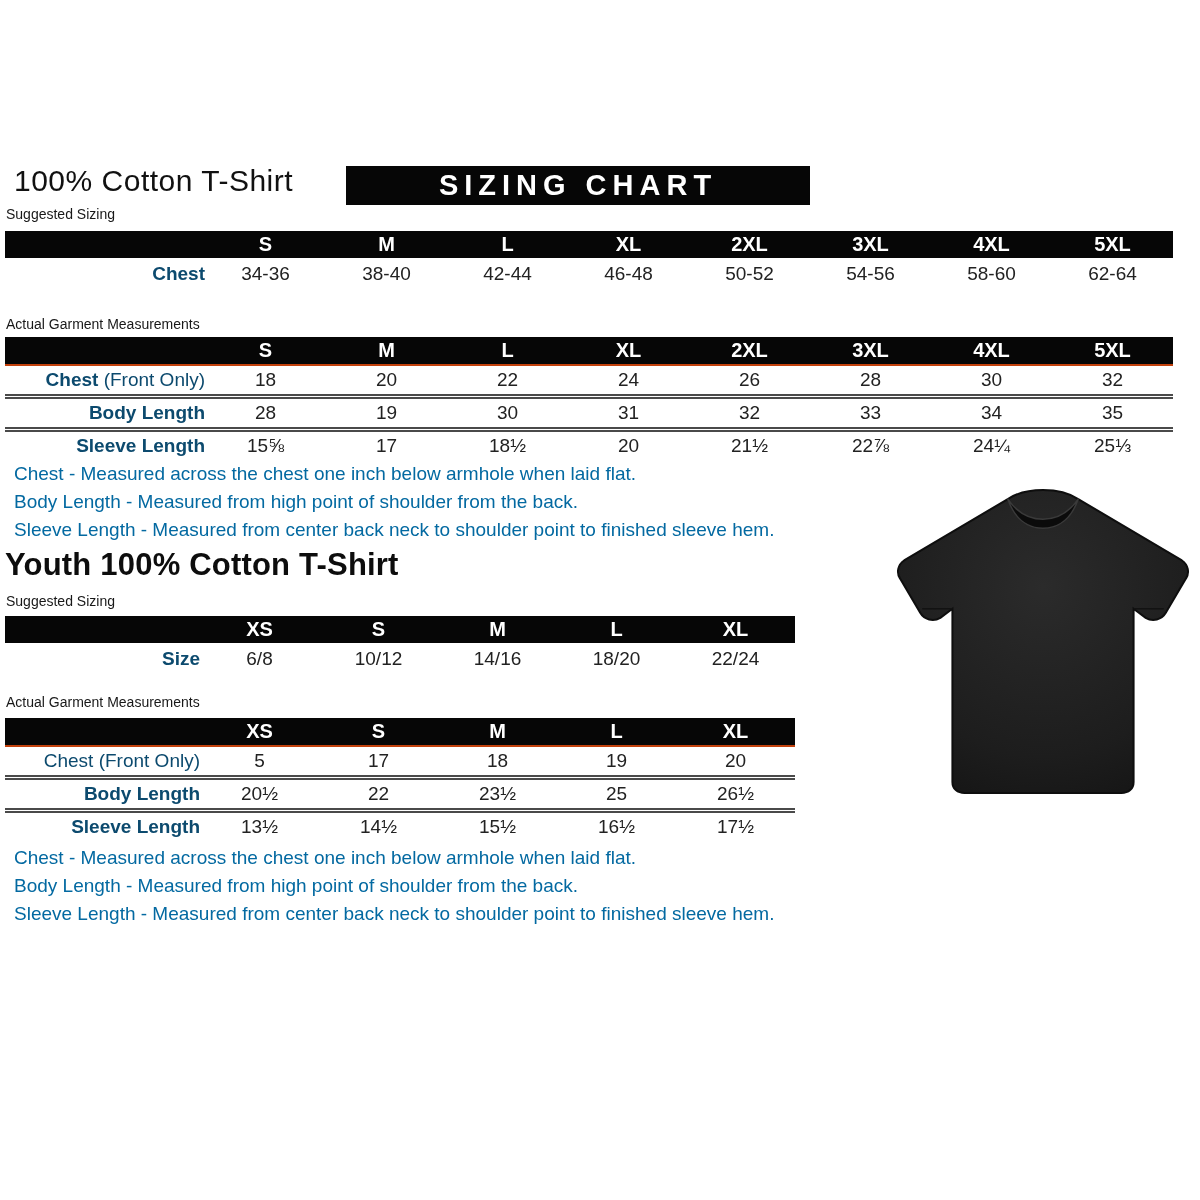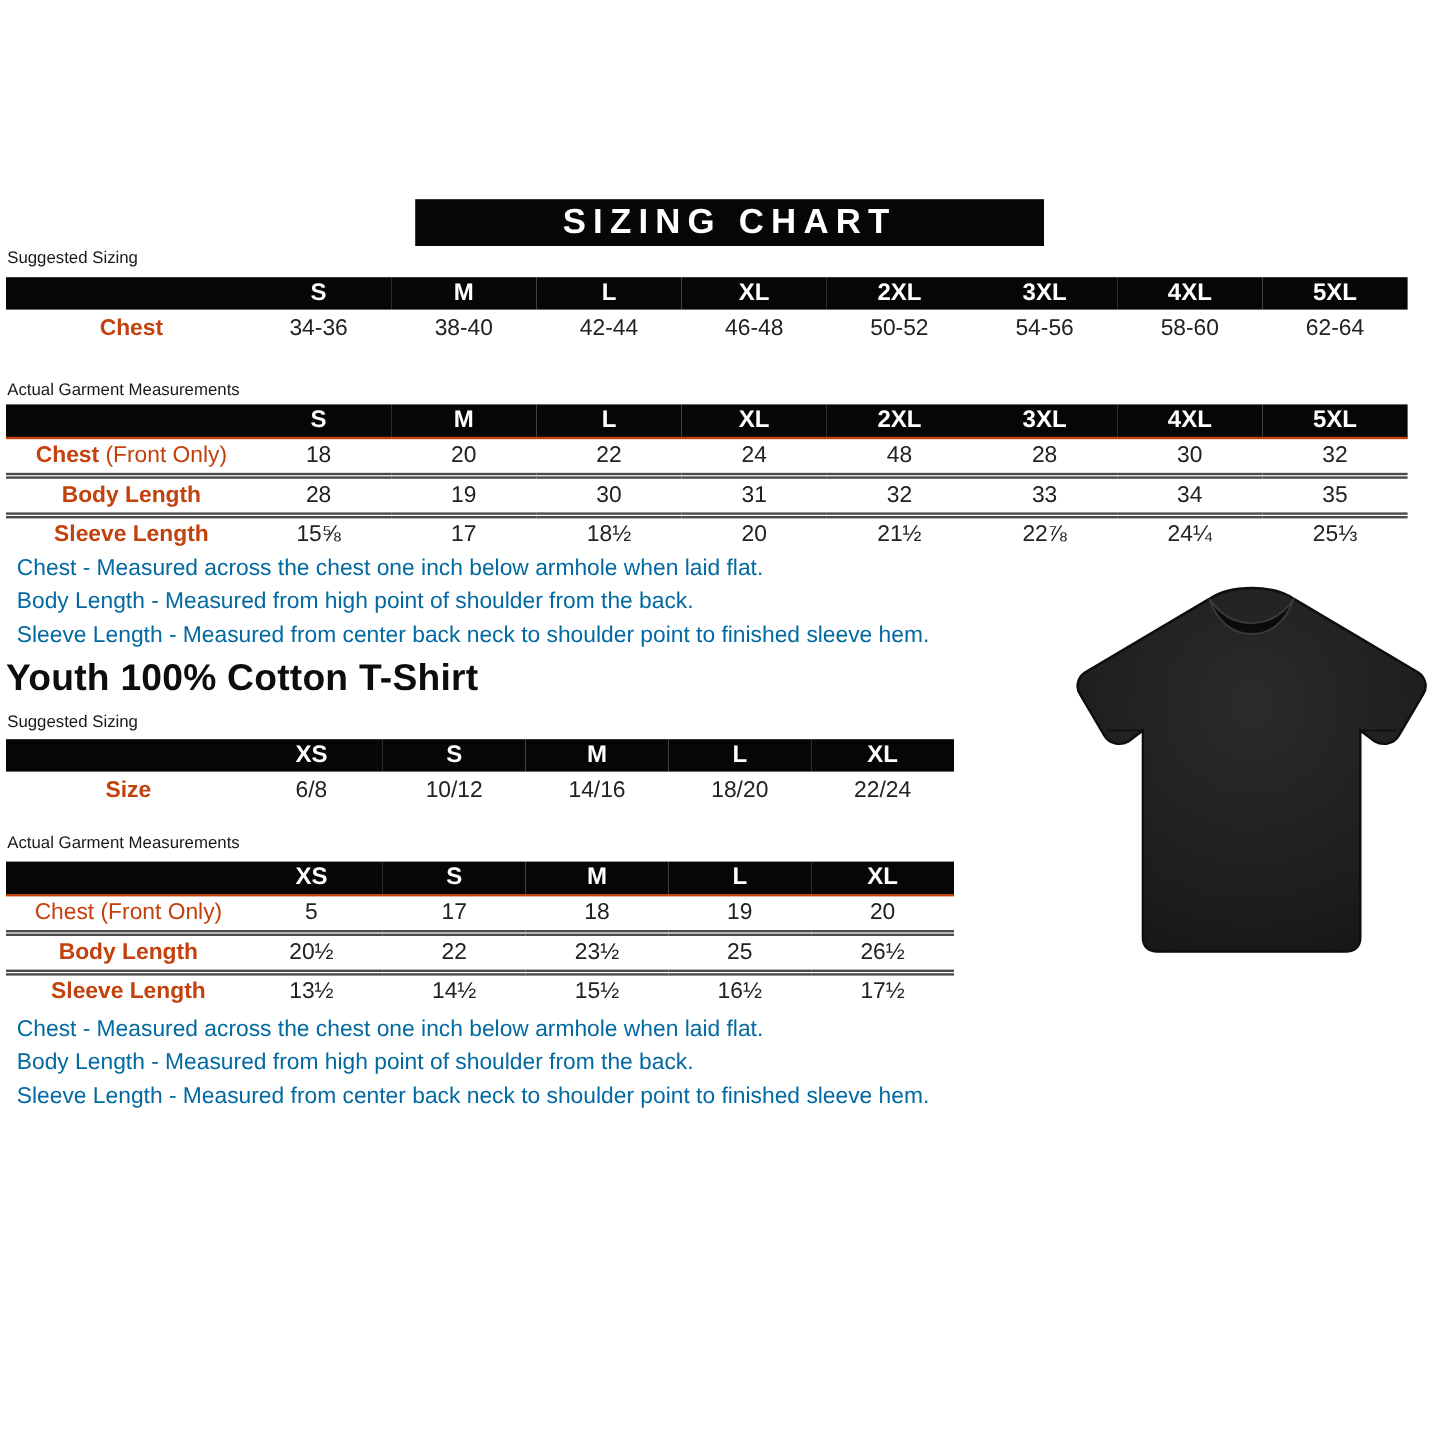--- a/index.html
+++ b/index.html
@@ -5,55 +5,56 @@
   html,body{margin:0;padding:0;background:#fff;}
   .page{
     position:relative;width:1200px;height:1200px;background:#ffffff;
     font-family:"Liberation Sans", sans-serif;color:#1c1c1c;overflow:hidden;
   }
   .page-title{
     position:absolute;left:14px;top:164px;font-size:30px;font-weight:400;
     letter-spacing:0.5px;color:#111;
   }
   .banner{
-    position:absolute;left:346px;top:166px;width:524px;height:39px;
+    position:absolute;left:346px;top:166px;width:464px;height:39px;
     background:#060606;color:#ffffff;display:flex;align-items:center;justify-content:center;
     font-size:29px;font-weight:700;letter-spacing:6px;
   }
   .section-label{position:absolute;font-size:14px;color:#181818;}
   .youth-title{
     position:absolute;left:5px;top:547px;font-size:31px;font-weight:700;color:#0d0d0d;
     letter-spacing:0.2px;
   }
   table{border-collapse:collapse;table-layout:fixed;position:absolute;left:5px;}
   table.adult{width:1168px;}
   table.youth{width:790px;}
   th{
     background:#060606;color:#ffffff;font-size:20px;font-weight:700;
     text-align:center;padding:0;height:27px;
   }
   td{
     font-size:19px;text-align:center;padding:0;vertical-align:middle;color:#222;
   }
   .t-sug td{height:32px;}
   .t-act td{height:28px;}
-  td.rowlabel{text-align:center;padding-left:9px;font-weight:700;color:#c2410c;}
+  td.rowlabel{text-align:right;padding-left:9px;font-weight:700;color:#0c4a6e;}
   td.rowlabel .suffix{font-weight:400;}
   td.rowlabel.normal{font-weight:400;}
   .t-act tbody tr:first-child td{border-top:2px solid #c2410c;}
   .t-act tbody tr + tr td{border-top:5px double #4a4a4a;}
   .notes{position:absolute;left:14px;font-size:19px;line-height:28px;color:#0369a1;}
   .notes div{white-space:nowrap;}
   .tee{position:absolute;left:892px;top:488px;width:302px;height:312px;}
 </style>
 </head>
 <body>
 
 <div class="page">
 
+  <div class="page-title">100% Cotton T-Shirt</div>
   <div class="banner">SIZING CHART</div>
 
   <div class="section-label" style="left:6px;top:206px;">Suggested Sizing</div>
   <table class="adult t-sug" style="top:231px;">
     <colgroup>
         <col style="width:200px">
         <col>
         <col>
         <col>
         <col>
@@ -116,21 +117,21 @@
         <th>5XL</th>
       </tr>
     </thead>
     <tbody>
       <tr>
         <td class="rowlabel"><span>Chest</span><span class="suffix"> (Front Only)</span></td>
         <td>18</td>
         <td>20</td>
         <td>22</td>
         <td>24</td>
-        <td>48</td>
+        <td>26</td>
         <td>28</td>
         <td>30</td>
         <td>32</td>
       </tr>
       <tr>
         <td class="rowlabel">Body Length</td>
         <td>28</td>
         <td>19</td>
         <td>30</td>
         <td>31</td>

